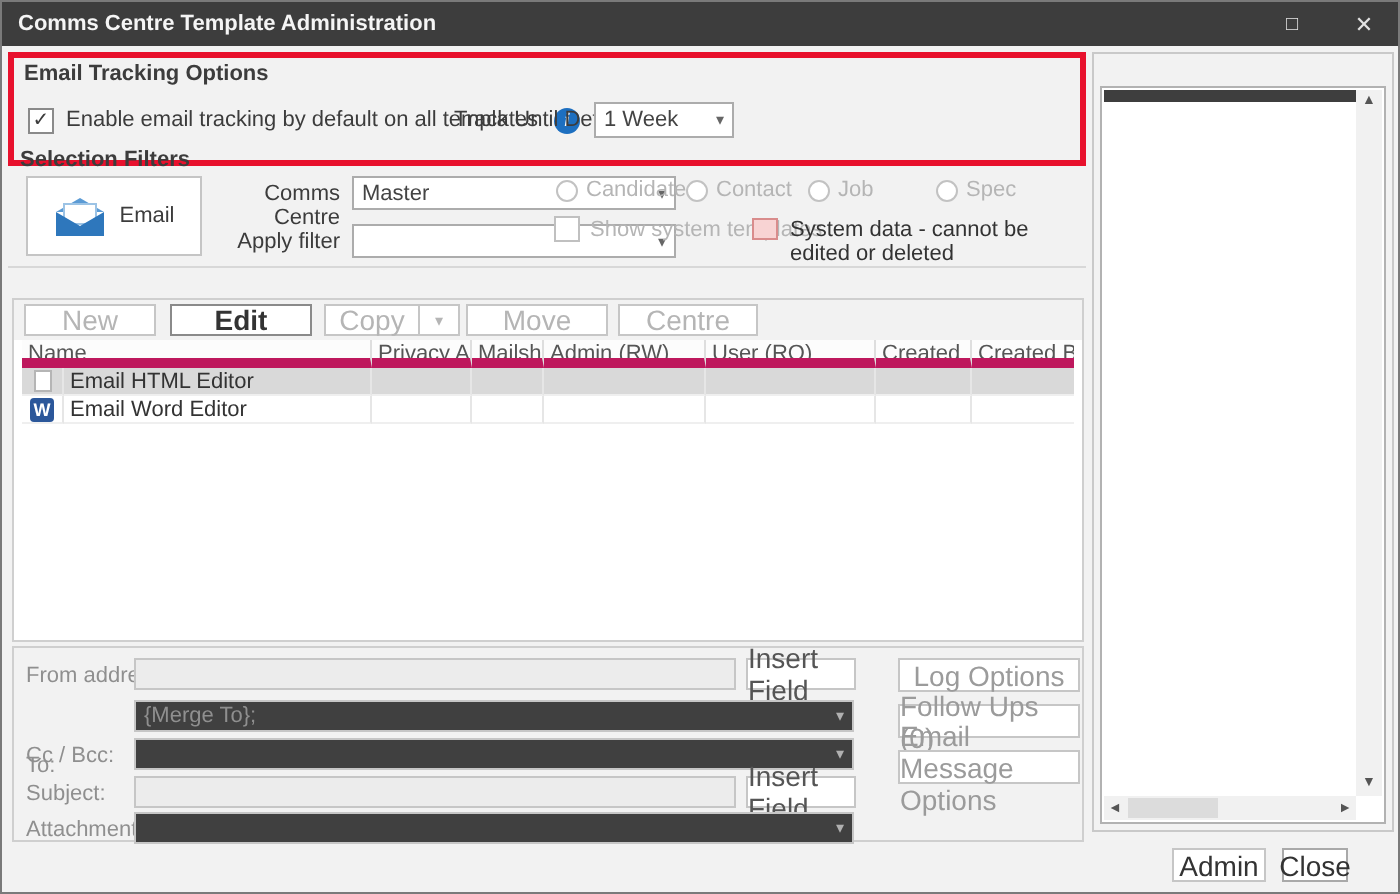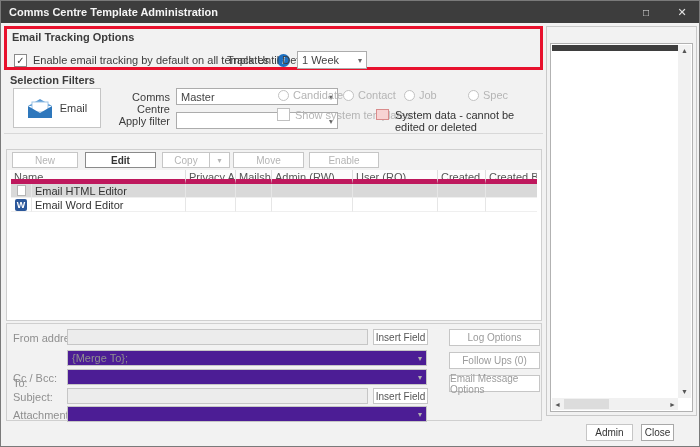--- a/index.html
+++ b/index.html
@@ -12,35 +12,35 @@
   .titlebar { position:absolute; left:0; top:0; width:100%; height:22px;
     background:#3d3d3d; color:#f5f5f5; display:flex; align-items:center; }
   .titlebar .title { margin-left:8px; font-weight:bold; font-size:11px; }
   .win-btn { position:absolute; top:0; width:30px; height:22px; display:flex;
     align-items:center; justify-content:center; color:#e3e3e3; font-size:11px; cursor:default; }
   .win-btn.max { right:38px; font-size:10px; }
   .win-btn.close { right:2px; }
   
   .sect-head { font-weight:bold; color:#3c3c3c; padding:3px 6px 2px 6px; font-size:11px; }
   .btn { background:#fff; border:1px solid #c6c6c6; color:#333; display:flex;
-    align-items:center; justify-content:center; font-size:10px; }
+    align-items:center; justify-content:center; font-size:14px; }
   .btn.disabled { color:#b5b5b5; }
   .combo { background:#fff; border:1px solid #acacac; display:flex; align-items:center;
     padding:0 4px; position:relative; }
   .combo .arrow { position:absolute; right:4px; top:50%; transform:translateY(-50%);
     font-size:8px; color:#666; }
-  .combo.disabled { background:#4c1d95; border-color:#c6c6c6; color:#8f8f8f; }
+  .combo.disabled { background:#404040; border-color:#c6c6c6; color:#8f8f8f; }
   .combo.disabled .arrow { color:#b0b0b0; }
   .field { background:#ececec; border:1px solid #c6c6c6; }
   .checkbox { width:13px; height:13px; background:#fff; border:1px solid #8a8a8a;
     display:flex; align-items:center; justify-content:center; font-size:10px; color:#3c3c3c; }
   .checkbox.unchecked { border-color:#c0c0c0; }
   .radio { width:11px; height:11px; border-radius:50%; background:#fff; border:1px solid #c2c2c2; }
   
-  .tracking { position:absolute; left:3px; top:25px; width:539px; height:44px;
+  .tracking { position:absolute; left:3px; top:25px; width:539px; height:57px;
     border:3px solid #e8112d; background:#f2f2f2; }
   .tracking .sect-head { padding:2px 5px; }
   .trk-row { position:absolute; left:0; top:22px; width:100%; height:18px;
     display:flex; align-items:center; }
   .trk-row .checkbox { margin-left:7px; }
   .trk-label { margin-left:6px; color:#3c3c3c; }
   .info-icon { margin-left:8px; width:13px; height:13px; border-radius:50%;
     background:#1d6fc0; color:#fff; font-size:10px; font-weight:bold; font-style:italic;
     display:flex; align-items:center; justify-content:center; font-family:"Liberation Serif", serif; }
   .trk-until-label { position:absolute; left:220px; color:#3c3c3c; }
@@ -193,21 +193,21 @@
 
   <div class="tmpl-box">
     <div class="toolbar">
       <div class="btn disabled tb-new">New</div>
       <div class="btn tb-edit">Edit</div>
       <div class="btn disabled tb-copy">Copy</div>
       <div class="btn disabled tb-copy-arrow">
           <span>▾</span>
         </div>
       <div class="btn disabled tb-move">Move</div>
-      <div class="btn disabled tb-delete">Enable</div>
+      <div class="btn disabled tb-delete">Centre</div>
     </div>
     <div class="grid">
       <div class="gh first">Name</div>
       <div class="gh">Privacy Au...</div>
       <div class="gh">Mailsh...</div>
       <div class="gh">Admin (RW)</div>
       <div class="gh">User (RO)</div>
       <div class="gh">Created</div>
       <div class="gh" style="border-right:none;">Created By</div>
 

